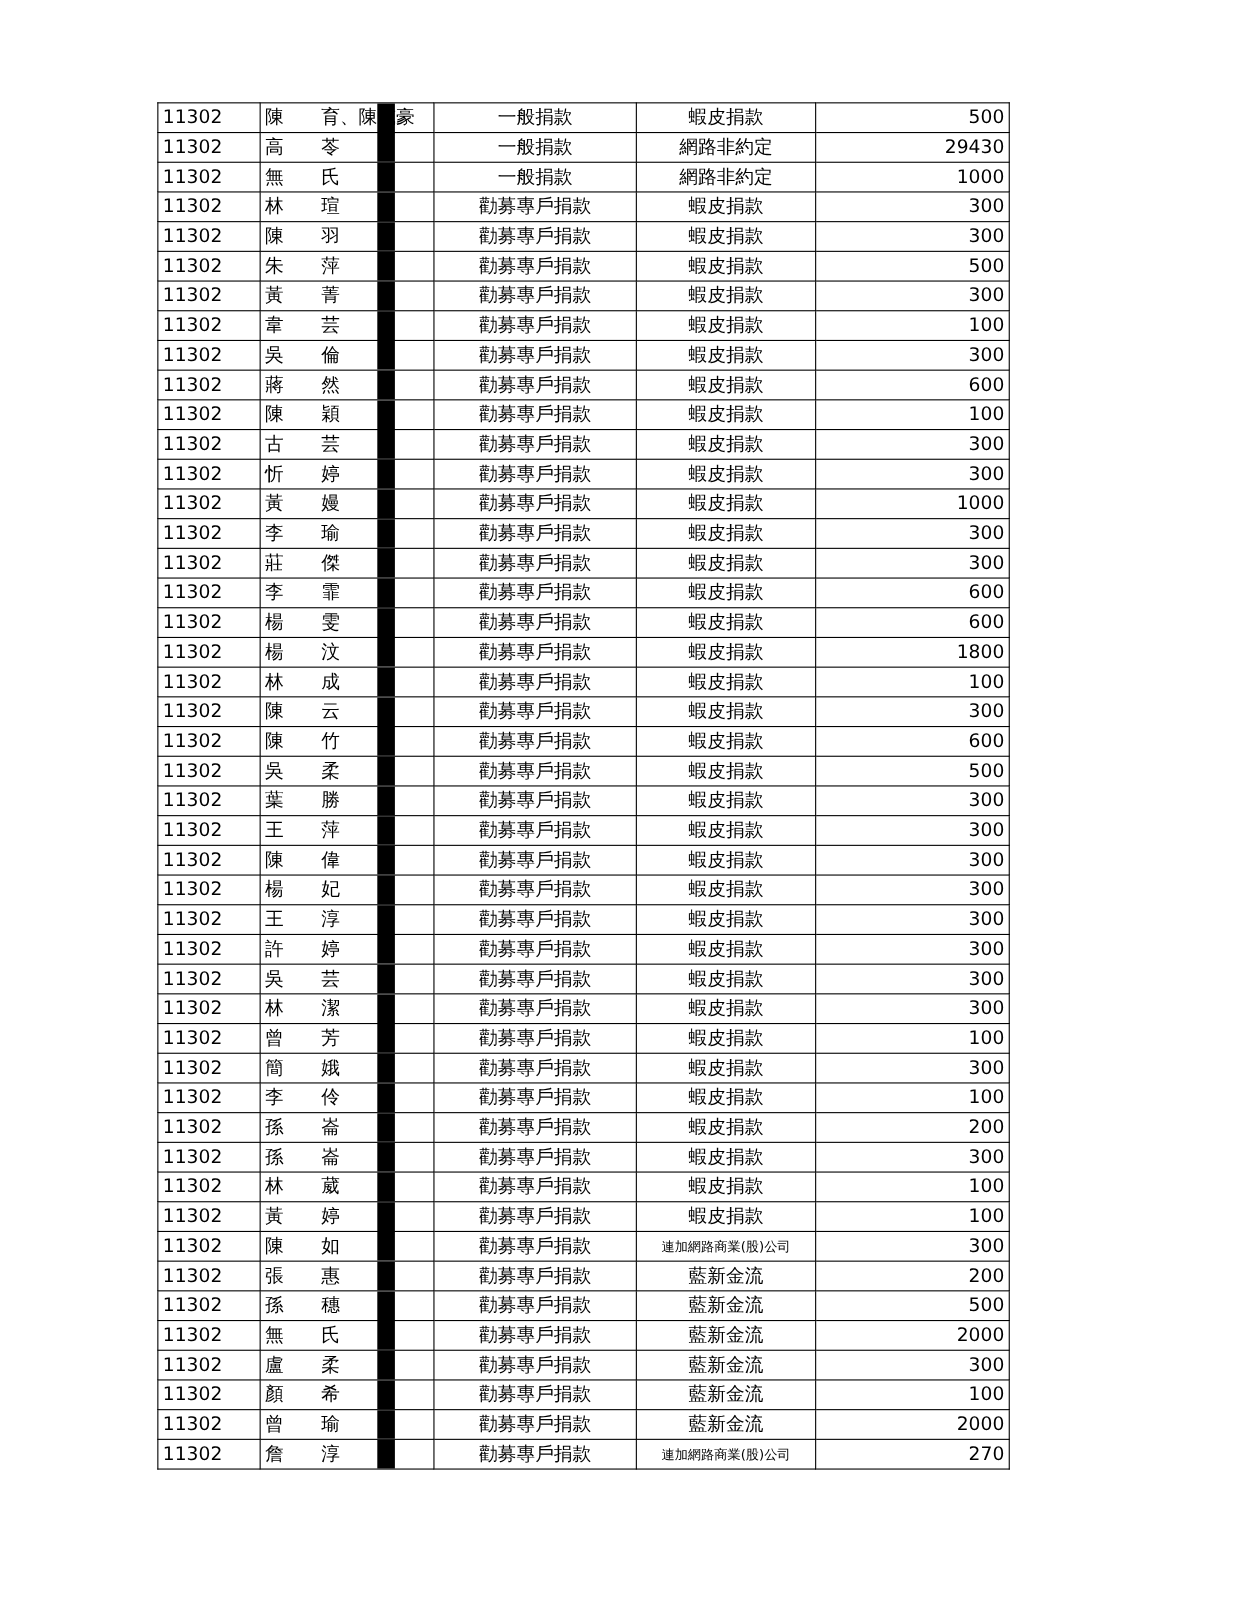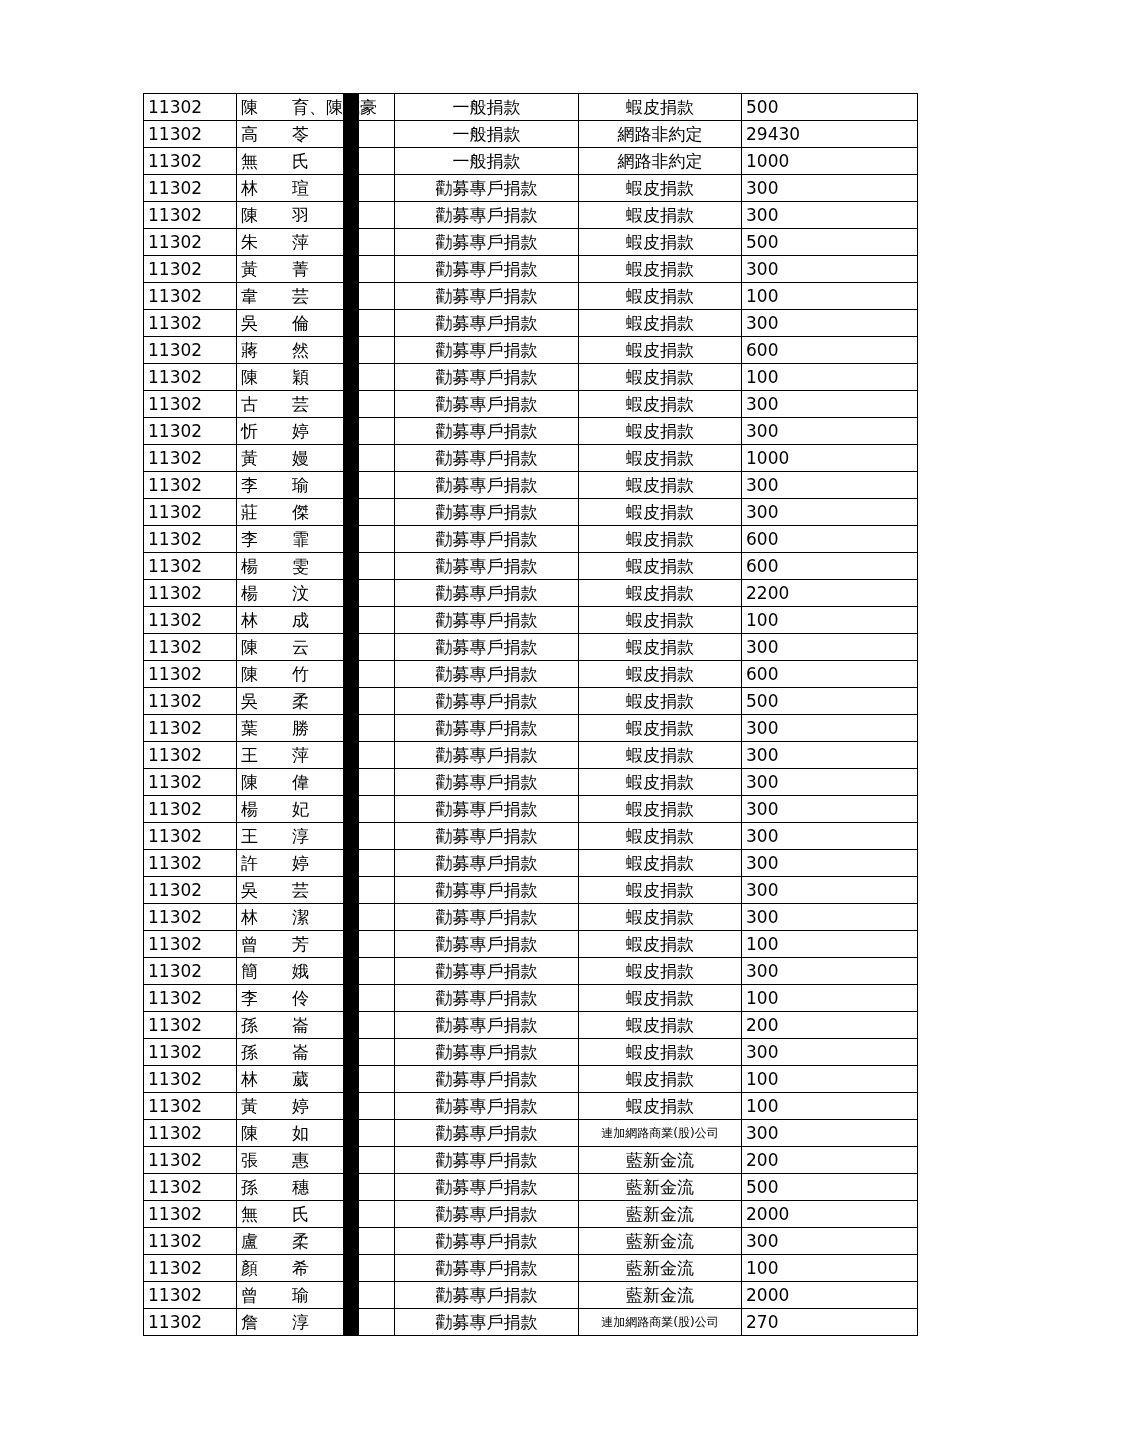--- a/index.html
+++ b/index.html
@@ -43,21 +43,21 @@
   col.c-period { width: 93px; }
   col.c-name   { width: 158px; }
   col.c-type   { width: 184px; }
   col.c-channel{ width: 163px; }
   col.c-amount { width: 176px; }
 
   td.period  { text-align: left; }
   td.name    { text-align: left; position: relative; }
   td.type    { text-align: center; }
   td.channel { text-align: center; }
-  td.amount  { text-align: left; padding-right: 6px; }
+  td.amount  { text-align: right; padding-right: 6px; }
 
   
   .redact {
     position: absolute;
     top: -1px;
     bottom: -1px;
     left: 106px;
     width: 16px;
     background: #000000;
   }
@@ -201,21 +201,21 @@
             <td class="name"><span>楊</span><span style="display: inline-block; width: 34px;"></span><span>雯</span><span class="redact"></span></td>
             <td class="type">勸募專戶捐款</td>
             <td class="channel">蝦皮捐款</td>
             <td class="amount">600</td>
           </tr>
           <tr>
             <td class="period">11302</td>
             <td class="name"><span>楊</span><span style="display: inline-block; width: 34px;"></span><span>汶</span><span class="redact"></span></td>
             <td class="type">勸募專戶捐款</td>
             <td class="channel">蝦皮捐款</td>
-            <td class="amount">2200</td>
+            <td class="amount">1800</td>
           </tr>
           <tr>
             <td class="period">11302</td>
             <td class="name"><span>林</span><span style="display: inline-block; width: 34px;"></span><span>成</span><span class="redact"></span></td>
             <td class="type">勸募專戶捐款</td>
             <td class="channel">蝦皮捐款</td>
             <td class="amount">100</td>
           </tr>
           <tr>
             <td class="period">11302</td>

